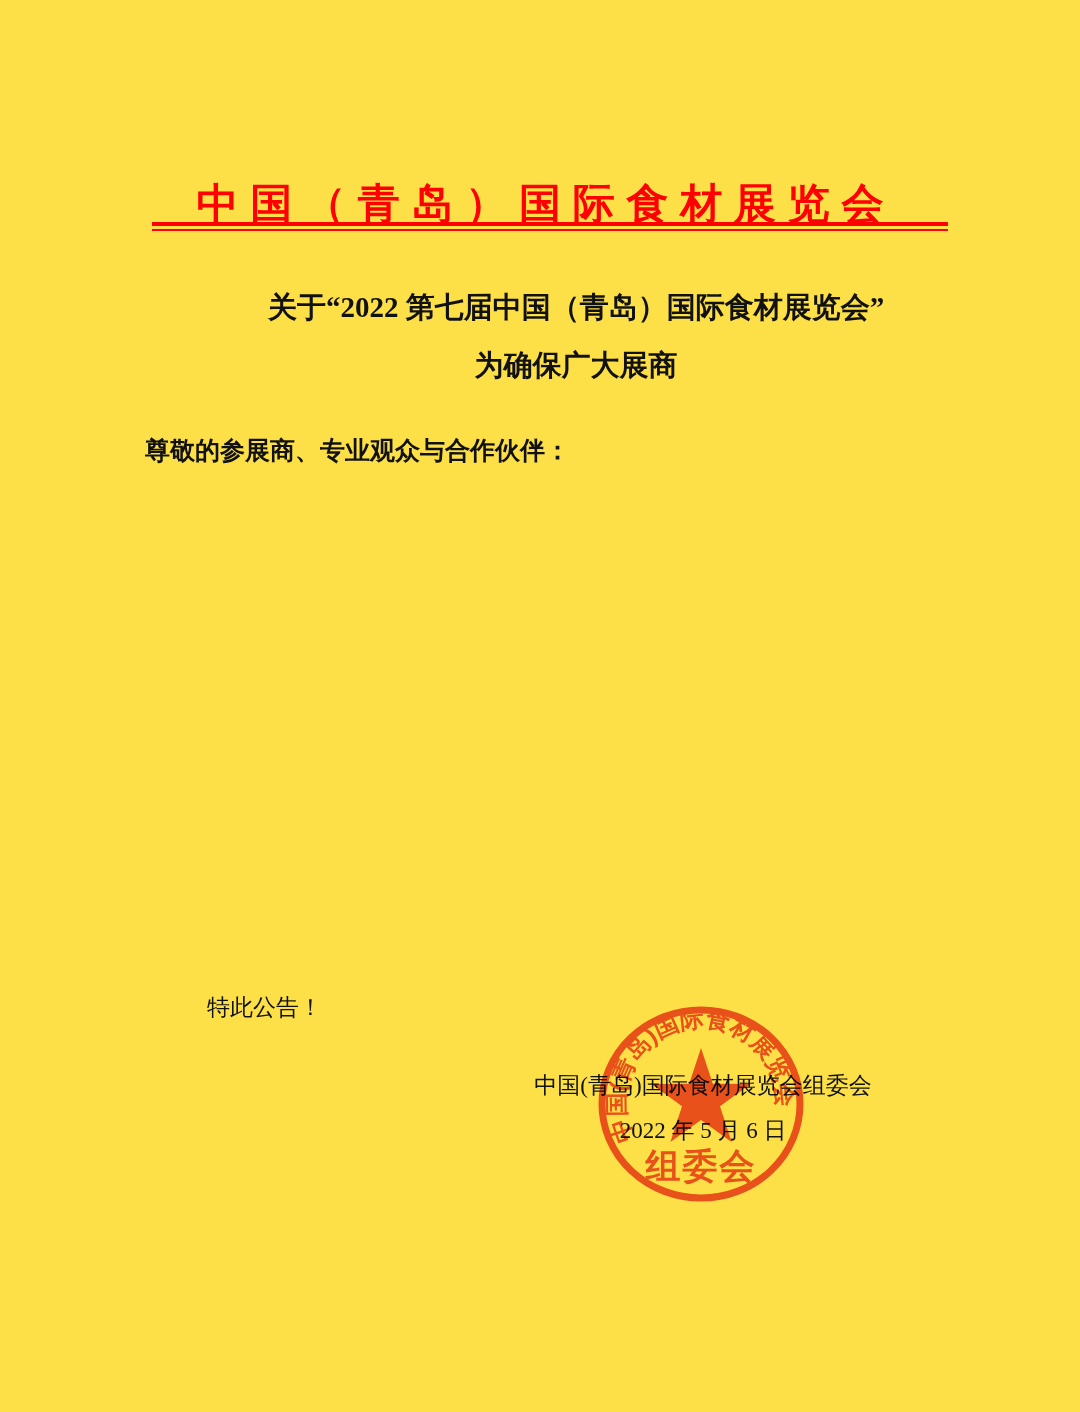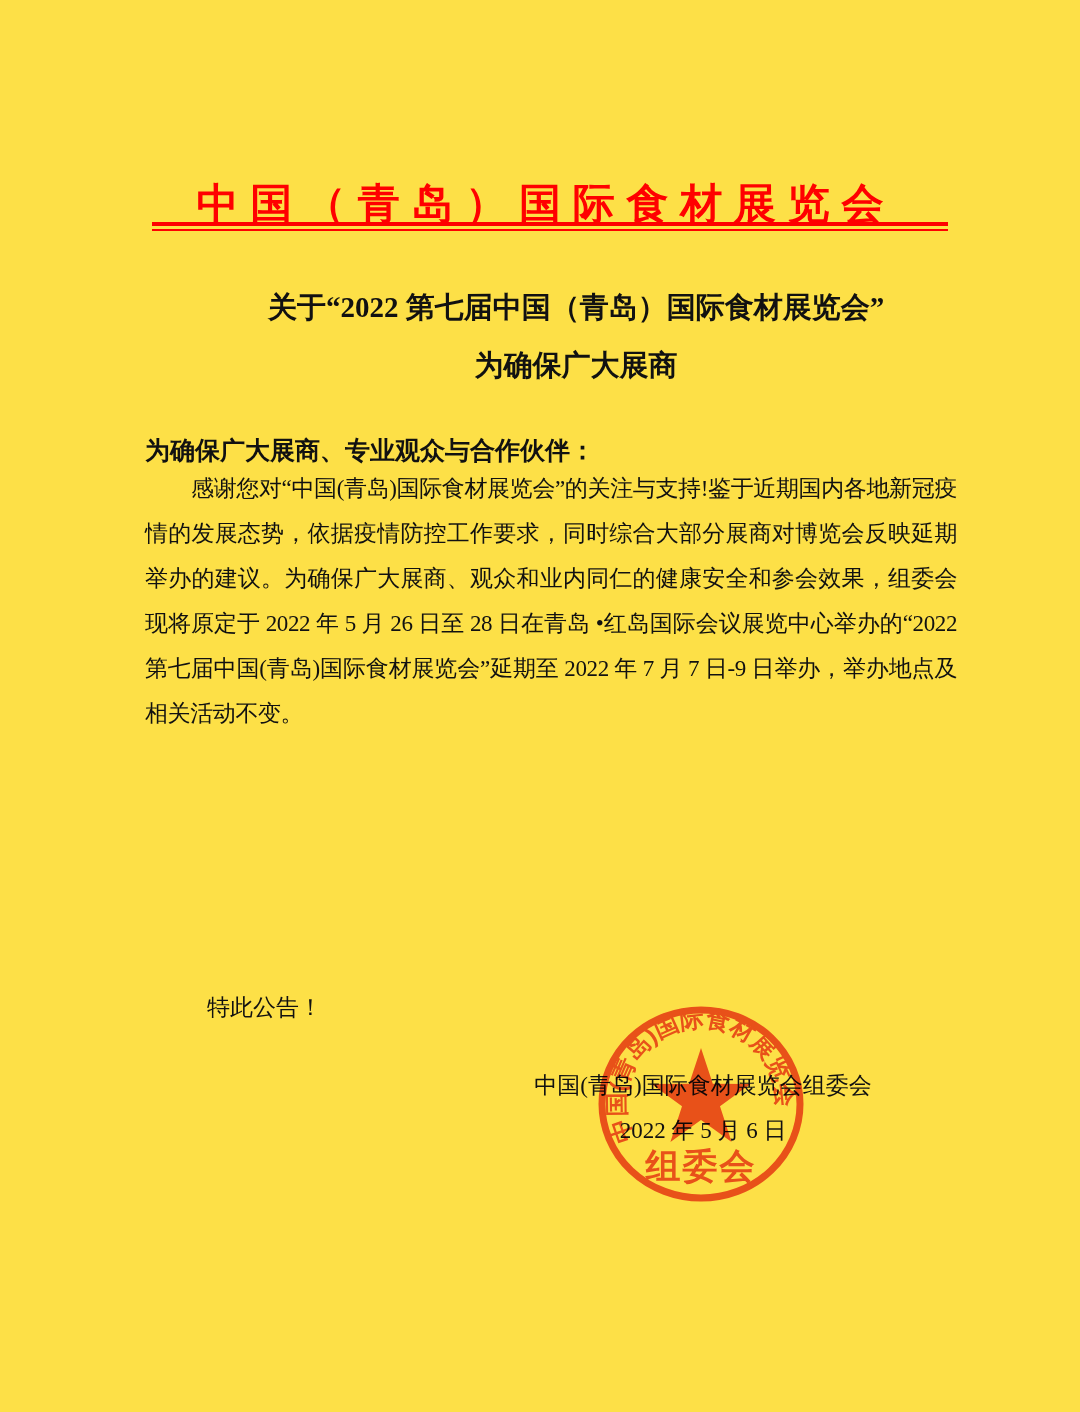--- a/index.html
+++ b/index.html
@@ -117,23 +117,22 @@
 <div class="page">
 
   <div class="masthead">中国（青岛）国际食材展览会</div>
 
   <div class="masthead-rule"></div>
 
   <div class="doc-title line1">关于“2022 第七届中国（青岛）国际食材展览会”</div>
 
   <div class="doc-title line2">为确保广大展商</div>
 
-  <div class="salutation">为确保广大展商、专业观众与合作伙伴：</div>
+  <div class="salutation">尊敬的参展商、专业观众与合作伙伴：</div>
 
-  <p class="body-para para-1">感谢您对“中国(青岛)国际食材展览会”的关注与支持!鉴于近期国内各地新冠疫情的发展态势，依据疫情防控工作要求，同时综合大部分展商对博览会反映延期举办的建议。为确保广大展商、观众和业内同仁的健康安全和参会效果，组委会现将原定于 2022 年 5 月 26 日至 28 日在青岛 •红岛国际会议展览中心举办的“2022 第七届中国(青岛)国际食材展览会”延期至 2022 年 7 月 7 日-9 日举办，举办地点及相关活动不变。</p>
 
 
   <div class="closing">特此公告！</div>
 
   <div class="signature">
     <div>中国(青岛)国际食材展览会组委会</div>
     <div>2022 年 5 月 6 日</div>
   </div>
 
   <div class="seal">

